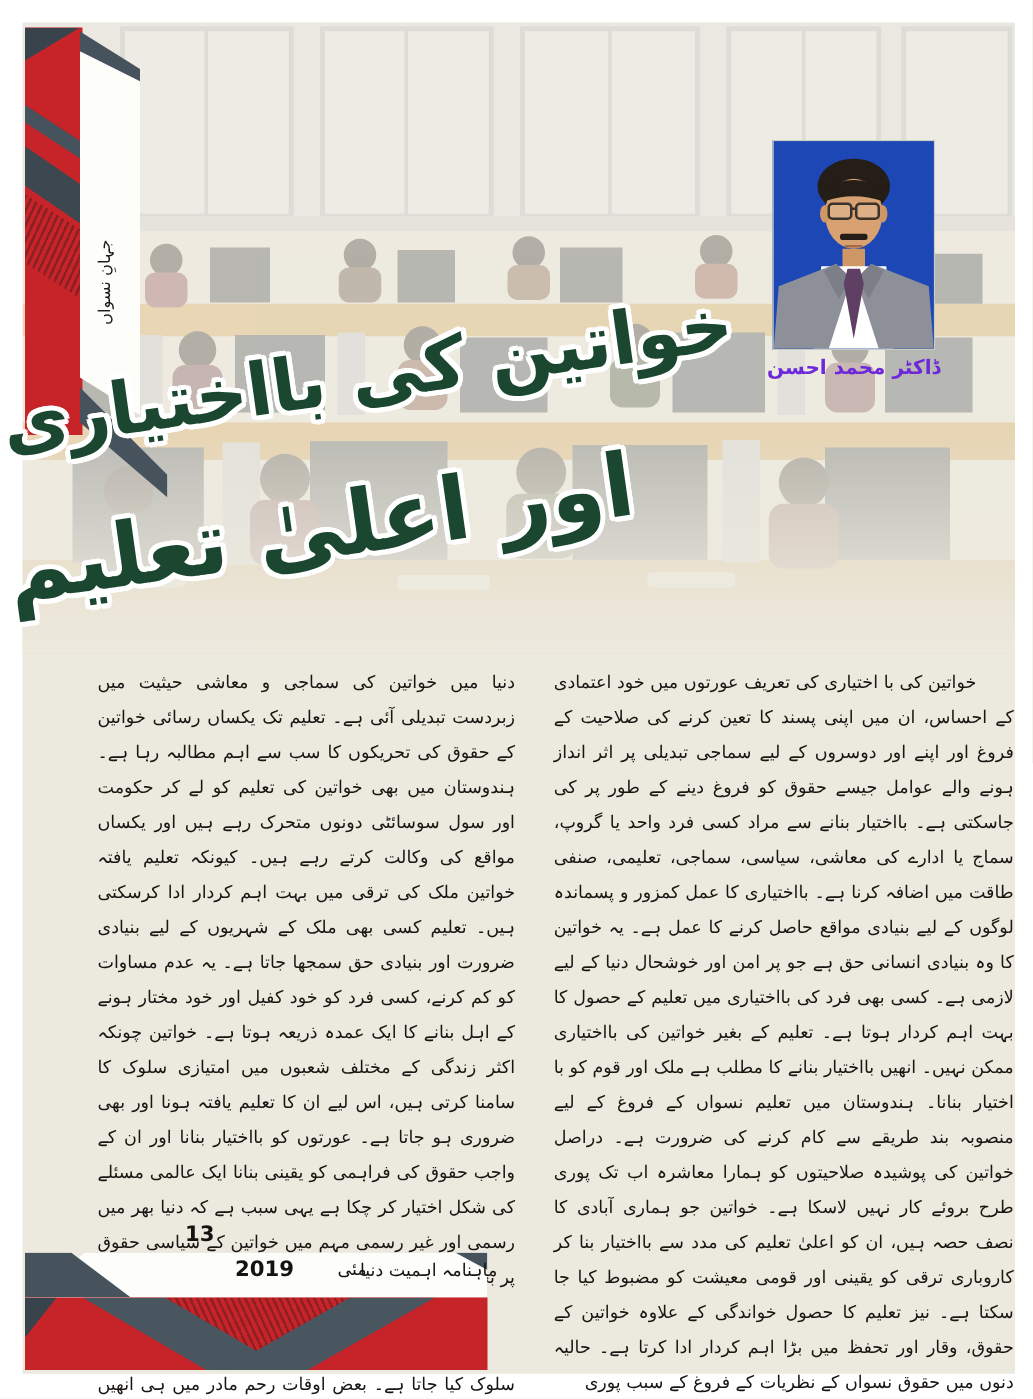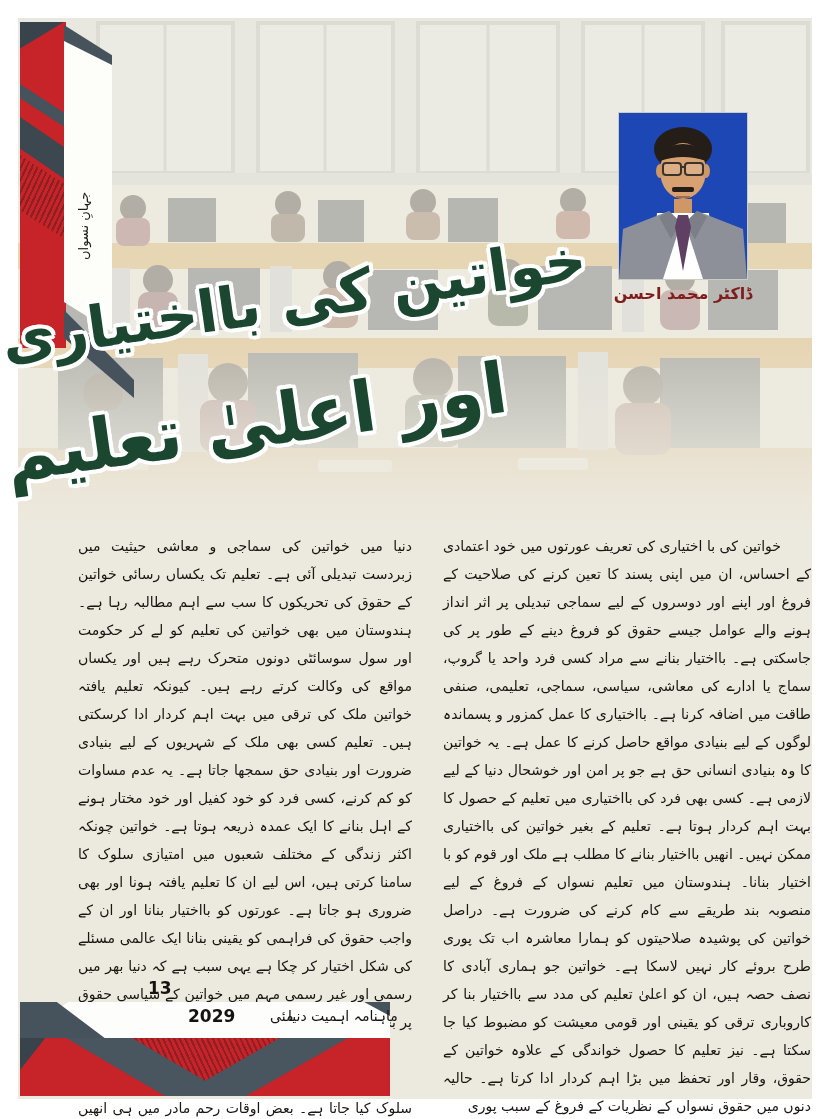--- a/index.html
+++ b/index.html
@@ -40,21 +40,21 @@
     font-size:13px;color:#1d1d1d;white-space:nowrap;letter-spacing:1px;
   }
   
   .portrait{
     position:absolute;left:600px;top:94px;width:130px;height:168px;
     border:1px solid #c9cdc6;box-sizing:border-box;background:#1c47b4;
   }
   .portrait svg{display:block;}
   .author-caption{
     position:absolute;left:588px;top:266px;width:154px;
-    text-align:center;font-size:16px;font-weight:bold;color:#7f1d1d;direction:rtl;
+    text-align:center;font-size:16px;font-weight:bold;color:#6d28d9;direction:rtl;
   }
   
   .title-line{
     position:absolute;direction:rtl;white-space:nowrap;text-align:center;
     color:#1b4731;font-weight:bold;
     text-shadow:
       -3px -3px 0 #fff,3px -3px 0 #fff,-3px 3px 0 #fff,3px 3px 0 #fff,
       0 -4px 0 #fff,0 4px 0 #fff,-4px 0 0 #fff,4px 0 0 #fff,
       -2px -4px 0 #fff,2px 4px 0 #fff,4px -2px 0 #fff,-4px 2px 0 #fff;
   }
@@ -244,17 +244,17 @@
     <div class="f-white"></div>
     <div class="f-leftwedge"></div>
     <div class="f-rightsliver"></div>
     <div class="f-red"></div>
     <div class="f-reddark"></div>
     <div class="f-hatchV"></div>
     <div class="f-armL"></div>
     <div class="f-armR"></div>
   </div>
   <span class="footer-text ft-page">13</span>
-  <span class="footer-text ft-year">2029</span>
+  <span class="footer-text ft-year">2019</span>
   <span class="footer-text ft-month" dir="rtl">مئی</span>
   <span class="footer-text ft-mag" dir="rtl">ماہنامہ اہمیت دنیا</span>
 
 </div>
 
 </body></html>

